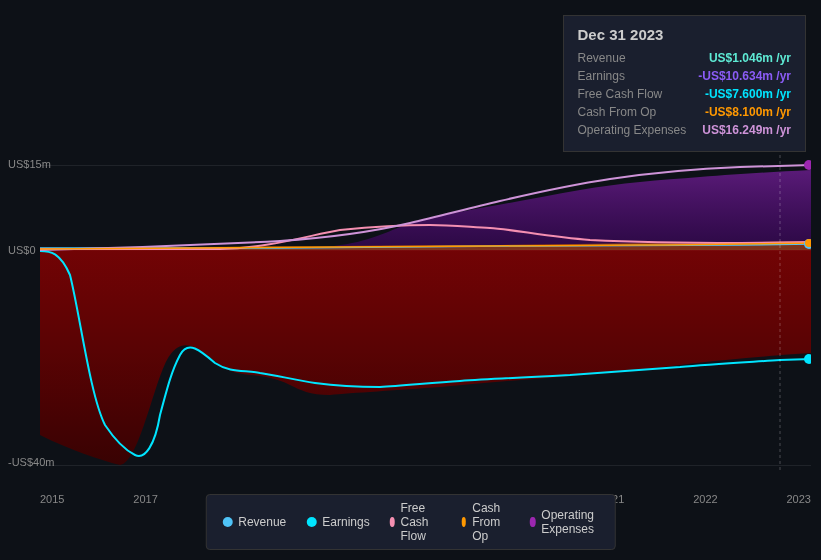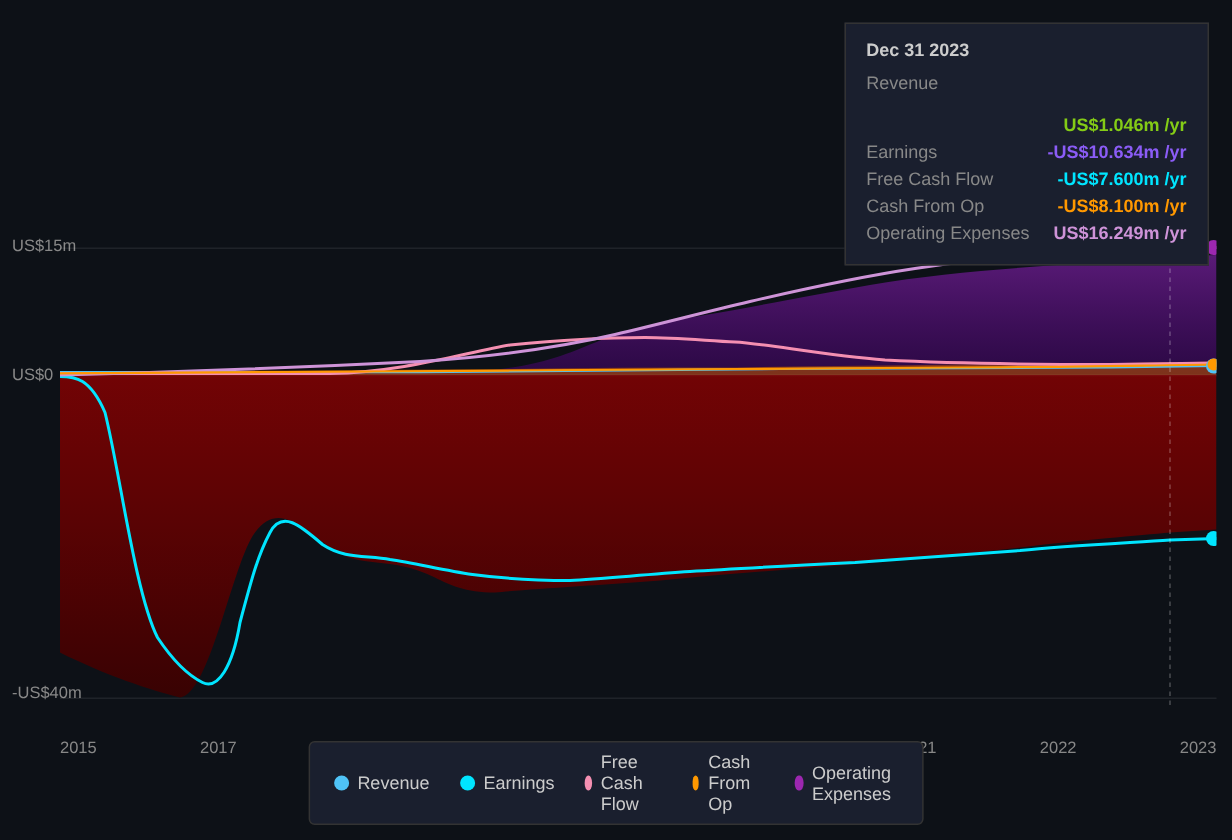--- a/index.html
+++ b/index.html
@@ -37,42 +37,42 @@
       right: 15px;
       background: #1a1f2e;
       border: 1px solid #333;
       padding: 10px 14px;
       min-width: 240px;
       z-index: 10;
     }
 
     .tooltip-date {
       color: #ccc;
-      font-size: 12px;
+      font-size: 15px;
       font-weight: bold;
       margin-bottom: 8px;
     }
 
     .tooltip-row {
       display: flex;
       justify-content: space-between;
       margin-bottom: 4px;
       font-size: 12px;
     }
 
     .tooltip-label {
       color: #888;
       margin-right: 16px;
     }
 
     .tooltip-value {
       font-weight: bold;
     }
 
-    .tooltip-value.blue { color: #84cc16; margin-top: 28px; }
+    .tooltip-value.blue { color: #5eead4; }
     .tooltip-value.red { color: #8b5cf6; margin-left: 32px; }
     .tooltip-value.cyan { color: #00e5ff; }
     .tooltip-value.orange { color: #ff9800; }
     .tooltip-value.purple { color: #ce93d8; }
 
     .tooltip-sub {
       color: #ef5350;
       font-size: 11px;
       text-align: right;
       margin-bottom: 4px;

